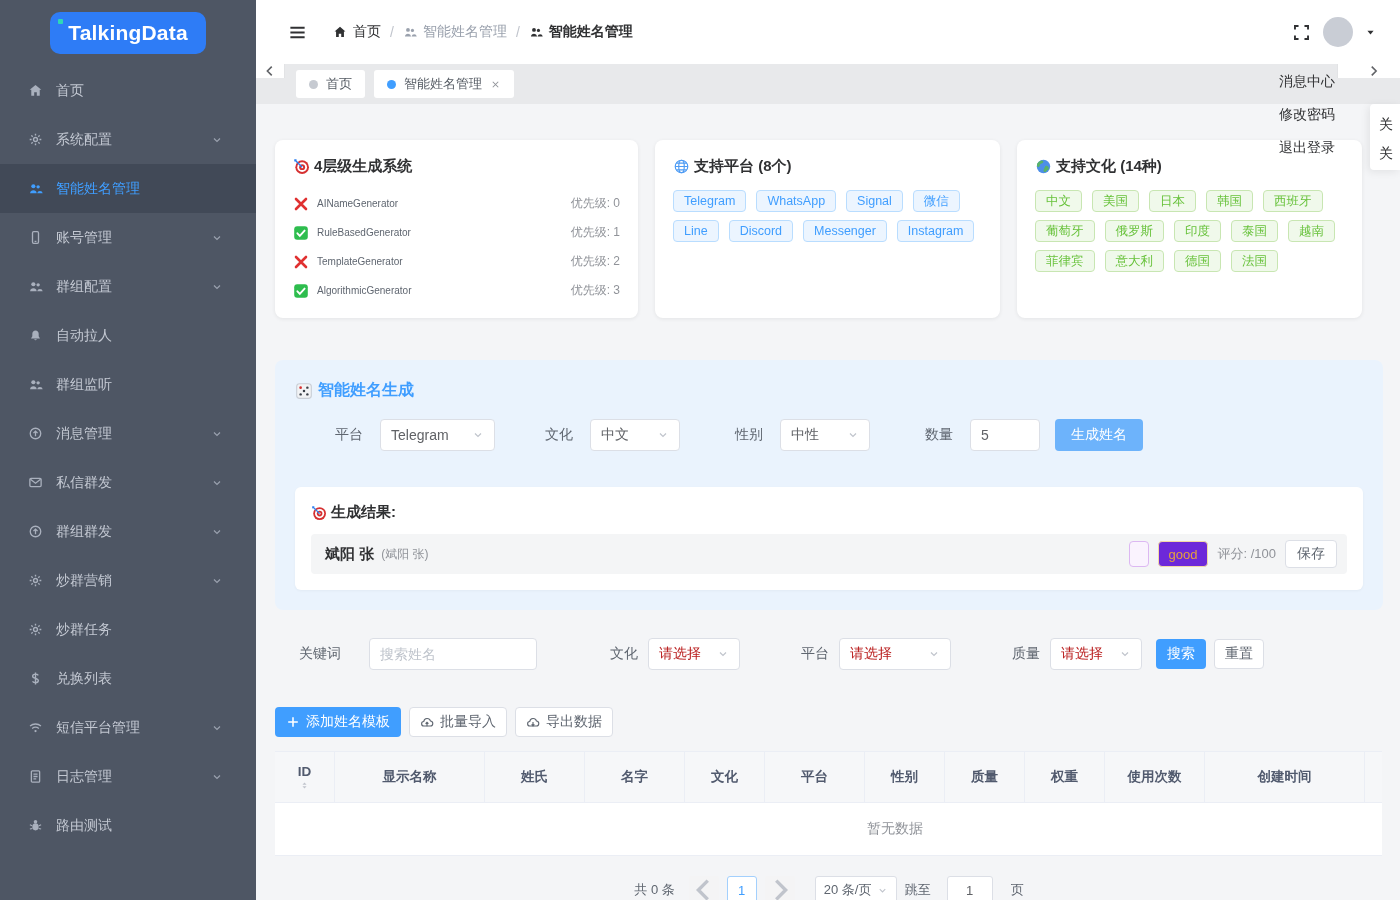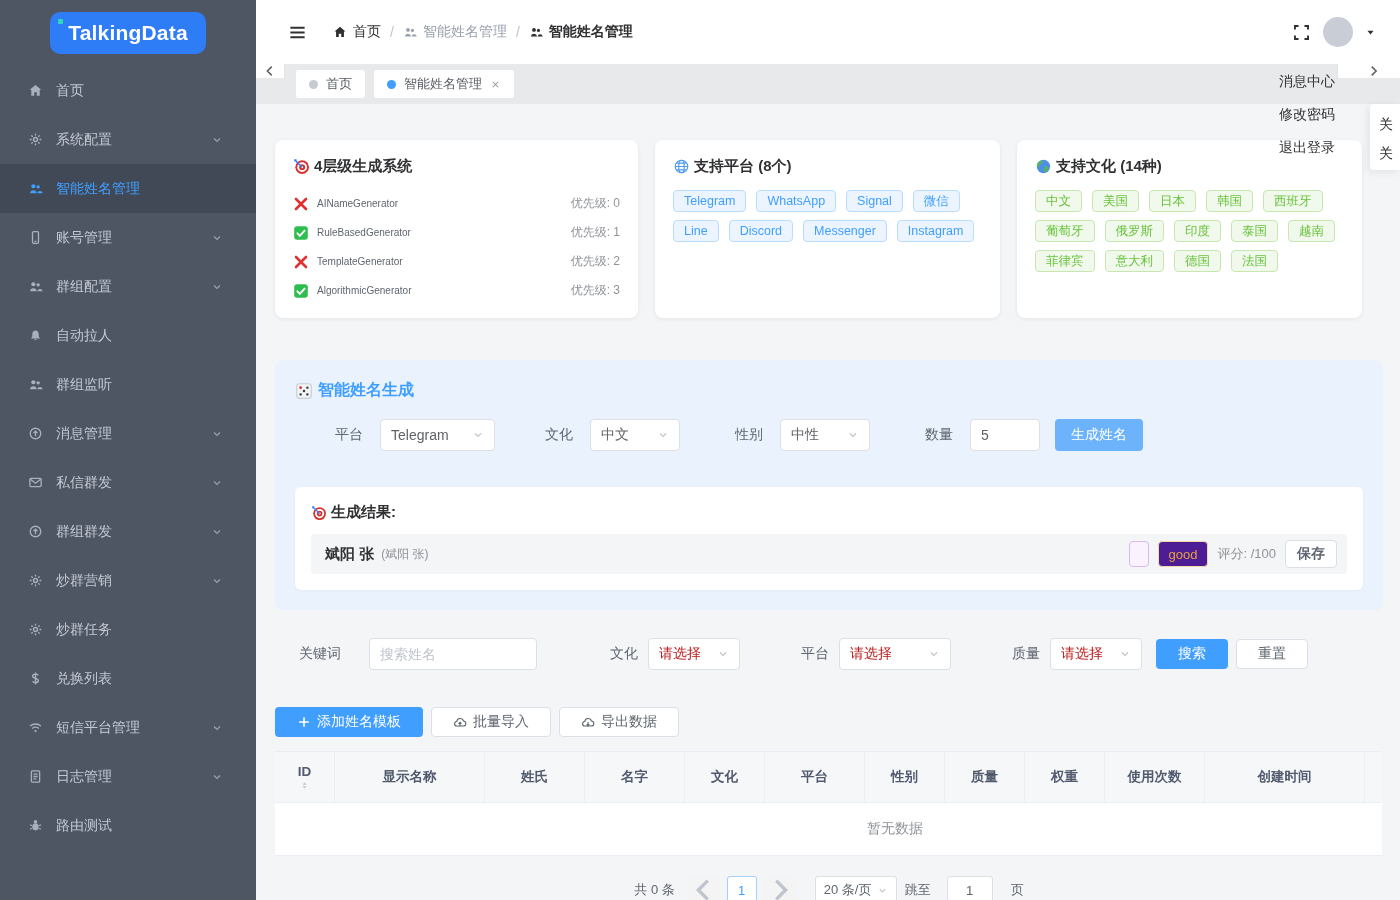--- a/index.html
+++ b/index.html
@@ -84,37 +84,37 @@
   .fg .flabel { font-size:14px; color:#5f6670; }
   .ctrl { background:#fff; border:1px solid #dcdfe6; border-radius:4px; height:32px; display:flex; align-items:center; padding:0 10px; font-size:14px; color:#606266; cursor:pointer; }
   .ctrl .chev { margin-left:auto; font-size:12px; color:#c0c4cc; }
   .ctrl.is-input { cursor:text; }
   .ctrl input { border:none; outline:none; width:100%; font-size:14px; color:#606266; font-family:inherit; background:transparent; }
   .ctrl input::placeholder { color:#bfc4cc; }
   .fg1 { margin-left:40px; } .fg1 .flabel { margin-right:17px; } .fg1 .ctrl { width:115px; }
   .fg2 { margin-left:50px; } .fg2 .flabel { margin-right:17px; } .fg2 .ctrl { width:90px; }
   .fg3 { margin-left:55px; } .fg3 .flabel { margin-right:17px; } .fg3 .ctrl { width:90px; }
   .fg4 { margin-left:55px; } .fg4 .flabel { margin-right:17px; } .fg4 .ctrl { width:70px; }
-  .btn { display:inline-flex; align-items:center; justify-content:center; gap:6px; height:32px; border-radius:4px; font-size:14px; cursor:pointer; border:1px solid transparent; padding:0 21px; white-space:nowrap; font-family:inherit; }
+  .btn { display:inline-flex; align-items:center; justify-content:center; gap:6px; height:32px; border-radius:4px; font-size:14px; cursor:pointer; border:1px solid transparent; padding:0 10px; white-space:nowrap; font-family:inherit; }
   .btn.primary { background:#409eff; color:#fff; }
   .btn.primary-light { background:#6db3fb; color:#fff; }
   .btn.plain { background:#fff; border-color:#dcdfe6; color:#5f6670; }
   .gen-btn { margin-left:15px; width:88px; }
 
   .result-card { margin-top:36px; background:#fff; border-radius:6px; padding:16px; box-shadow:0 1px 3px rgba(0,0,0,.04); }
   .result-title { display:flex; align-items:center; gap:4px; font-size:15px; font-weight:bold; color:#303133; }
   .result-title .icon { font-size:16px; }
   .result-row { margin-top:12px; height:40px; background:#f4f5f6; border-radius:4px; display:flex; align-items:center; padding:0 10px 0 14px; }
   .r-name { font-size:15px; font-weight:bold; color:#303133; }
   .r-alias { font-size:12px; color:#909399; margin-left:7px; }
   .r-right { margin-left:auto; display:flex; align-items:center; gap:9px; }
   .tag.purple { width:20px; height:26px; padding:0; background:#faf3fe; border:1px solid #dcb8f2; }
-  .tag.orange { height:26px; color:#e6a23c; background:#4c1d95; border:1px solid #f3d8a8; font-size:13px; }
+  .tag.orange { height:26px; color:#e6a23c; background:#6d28d9; border:1px solid #f3d8a8; font-size:13px; }
   .r-score { font-size:13px; color:#909399; }
-  .save-btn { height:28px; padding:0 11px;font-weight:bold; }
+  .save-btn { height:28px; padding:0 11px; }
 
   
   .filter-row { margin-top:28px; display:flex; align-items:center; }
   .ff1 { margin-left:24px; } .ff1 .flabel { margin-right:28px; } .ff1 .ctrl { width:168px; }
   .ff2 { margin-left:73px; } .ff2 .flabel { margin-right:10px; } .ff2 .ctrl { width:92px; }
   .ff3 { margin-left:61px; } .ff3 .flabel { margin-right:10px; } .ff3 .ctrl { width:112px; }
   .ff4 { margin-left:61px; } .ff4 .flabel { margin-right:10px; } .ff4 .ctrl { width:92px; }
   .ctrl .ph { color:#b91c1c; }
   .search-btn { margin-left:14px; height:30px; }
   .reset-btn { margin-left:8px; height:30px; }

